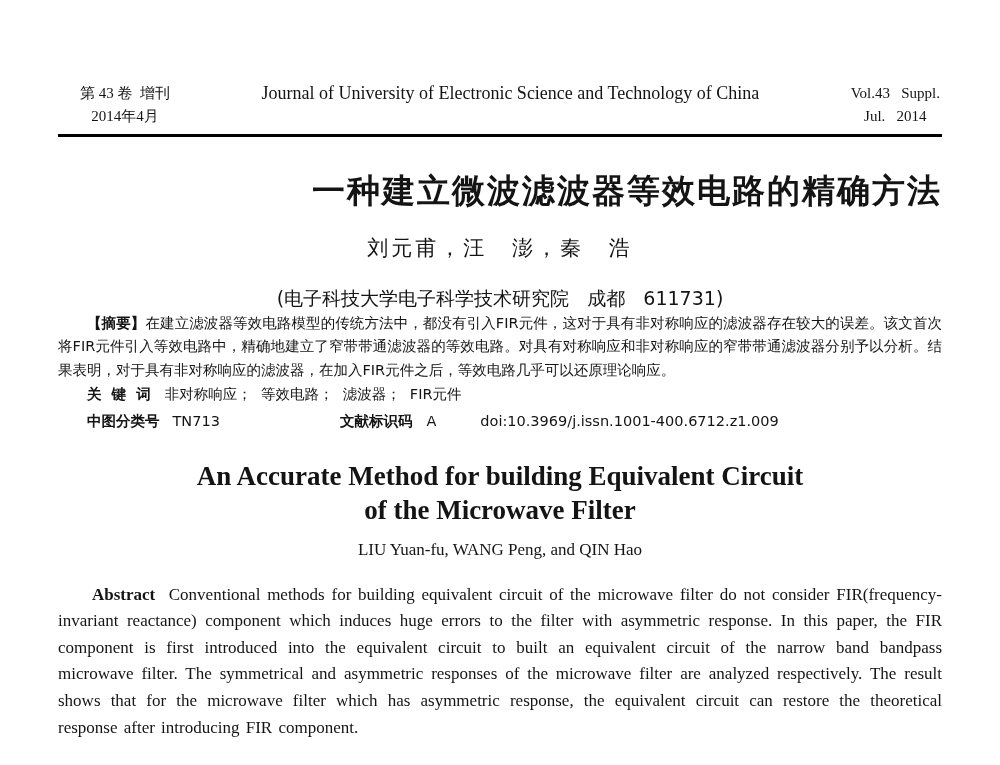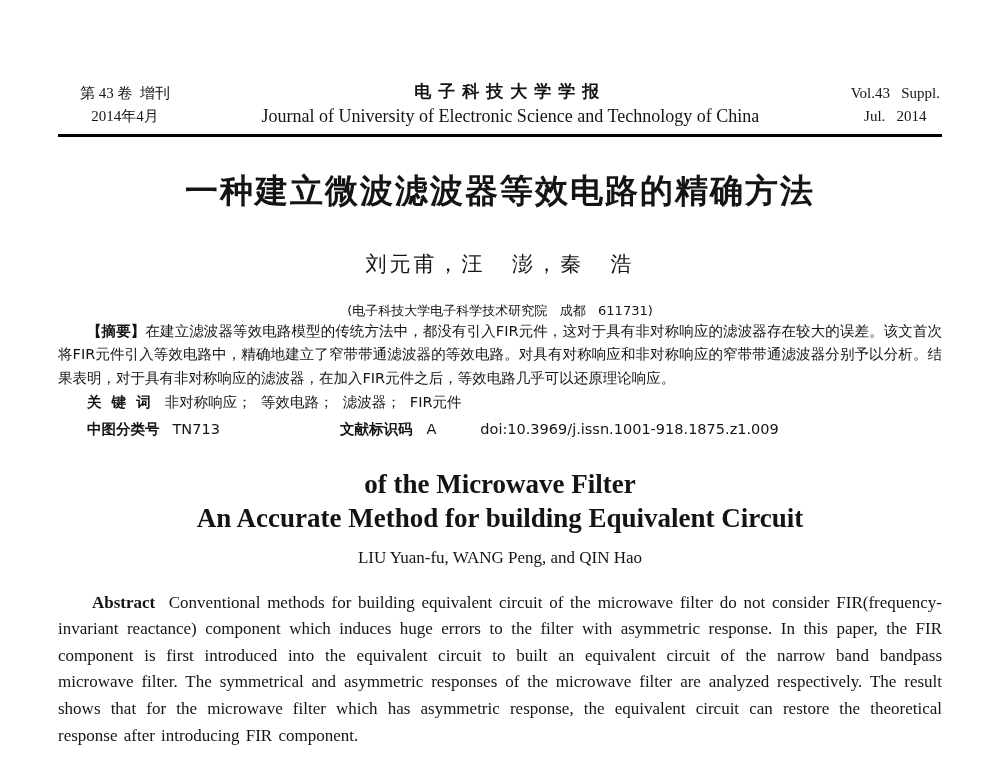--- a/index.html
+++ b/index.html
@@ -16,26 +16,26 @@
   .jh-left,.jh-right{text-align:center;font-size:15px;line-height:1.5;padding-top:2px;}
   .jh-left{margin-left:22px;}
   .jh-right{margin-right:2px;}
   .jh-center{text-align:center;flex:1;}
   .jh-center .cn{font-size:17px;letter-spacing:7px;font-weight:bold;font-family:"DejaVu Sans","Liberation Sans",sans-serif;}
   .jh-center .en{font-size:18px;margin-top:3px;}
   .jrule{border:none;border-top:3.5px solid #000;margin:7px 0 0 0;}
 
   
   .cn-title{
-    text-align:center;font-size:33px;font-weight:bold;margin-top:32px;
+    text-align:right;font-size:33px;font-weight:bold;margin-top:32px;
     font-family:"DejaVu Sans","Liberation Sans",sans-serif;letter-spacing:2px;
   }
-  .cn-authors{text-align:center;font-size:21px;margin-top:36px;letter-spacing:3px;
-    font-family:Liberation Sans, sans-serif;}
-  .cn-affil{text-align:center;font-size:13px;margin-top:24px;
+  .cn-authors{text-align:center;font-size:21px;margin-top:20px;letter-spacing:3px;
+    font-family:Liberation Serif, serif;}
+  .cn-affil{text-align:center;font-size:19px;margin-top:24px;
     font-family:"DejaVu Sans","Liberation Sans",sans-serif;}
 
   .cn-abstract{
     font-size:14.5px;line-height:1.62;text-align:justify;text-indent:2em;
     font-family:"DejaVu Sans","Liberation Sans",sans-serif;
   }
   .cn-abstract .lbl{font-weight:bold;}
   .cn-kw{margin-top:1px;padding-left:2em;font-size:14.5px;line-height:1.6;
     font-family:"DejaVu Sans","Liberation Sans",sans-serif;}
   .cn-kw .lbl{font-weight:bold;margin-right:14px;}
@@ -56,21 +56,20 @@
 <body>
 
 <div class="page">
 
   <div class="jheader">
     <div class="jh-left">
       <div class="prewrap">第 43 卷  增刊</div>
       <div>2014年4月</div>
     </div>
     <div class="jh-center">
-      <div class="cn">电子科技大学学报</div>
       <div class="en">Journal of University of Electronic Science and Technology of China</div>
     </div>
     <div class="jh-right">
       <div class="prewrap">Vol.43   Suppl.</div>
       <div class="prewrap">Jul.   2014</div>
     </div>
   </div>
   <hr class="jrule">
 
   <div class="cn-title">一种建立微波滤波器等效电路的精确方法</div>
@@ -79,26 +78,26 @@
 
   <div class="cn-abstract">
     <span class="lbl">【摘要】</span><span>在建立滤波器等效电路模型的传统方法中，都没有引入FIR元件，这对于具有非对称响应的滤波器存在较大的误差。该文首次将FIR元件引入等效电路中，精确地建立了窄带带通滤波器的等效电路。对具有对称响应和非对称响应的窄带带通滤波器分别予以分析。结果表明，对于具有非对称响应的滤波器，在加入FIR元件之后，等效电路几乎可以还原理论响应。</span>
   </div>
 
   <div class="cn-kw">
     <span class="lbl prewrap">关  键  词</span><span class="prewrap">非对称响应；  等效电路；  滤波器；  FIR元件</span>
   </div>
 
   <div class="cn-clc">
-    <span class="lbl">中图分类号</span><span class="v-clc">TN713</span><span class="lbl">文献标识码</span><span class="v-code">A</span><span>doi:10.3969/j.issn.1001-918.1875.z1.009</span>
+    <span class="lbl">中图分类号</span><span class="v-clc">TN713</span><span class="lbl">文献标识码</span><span class="v-code">A</span><span>doi:10.3969/j.issn.1001-400.6712.z1.009</span>
   </div>
 
   <div class="en-title">
+    <div>An Accurate Method for building Equivalent Circuit</div>
     <div>of the Microwave Filter</div>
-    <div>An Accurate Method for building Equivalent Circuit</div>
   </div>
 
   <div class="en-authors">LIU Yuan-fu, WANG Peng, and QIN Hao</div>
 
   <div class="en-abstract">
     <span class="lbl">Abstract</span>&nbsp;&nbsp;<span>Conventional methods for building equivalent circuit of the microwave filter do not consider FIR(frequency-invariant reactance) component which induces huge errors to the filter with asymmetric response. In this paper, the FIR component is first introduced into the equivalent circuit to built an equivalent circuit of the narrow band bandpass microwave filter. The symmetrical and asymmetric responses of the microwave filter are analyzed respectively. The result shows that for the microwave filter which has asymmetric response, the equivalent circuit can restore the theoretical response after introducing FIR component.</span>
   </div>
 
 </div>
 

